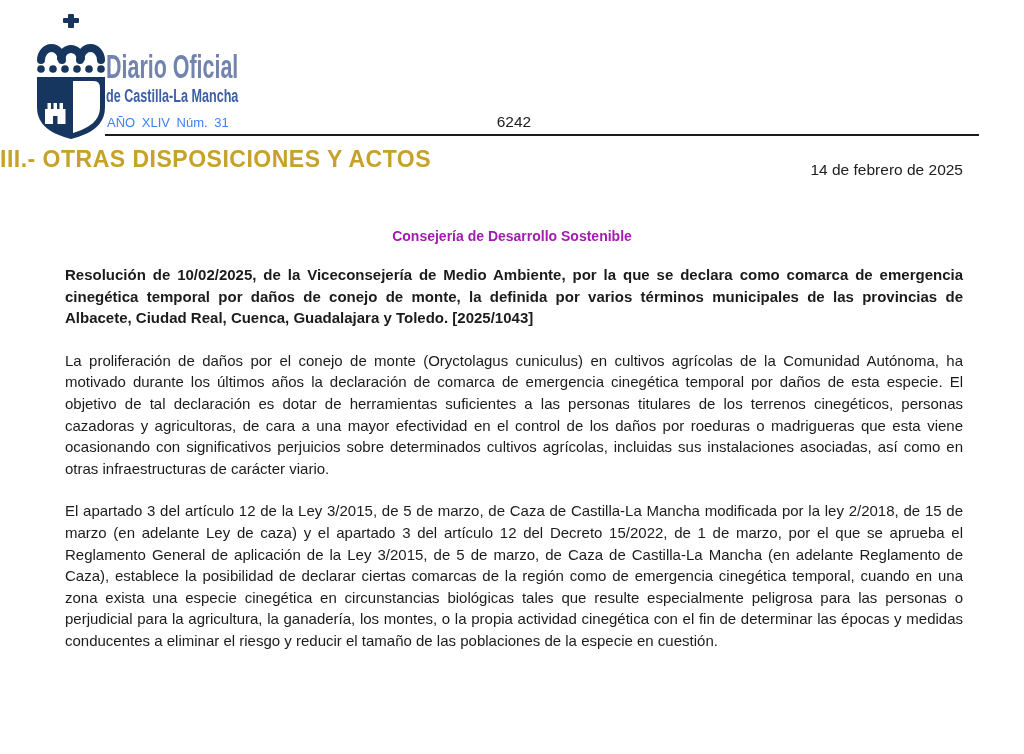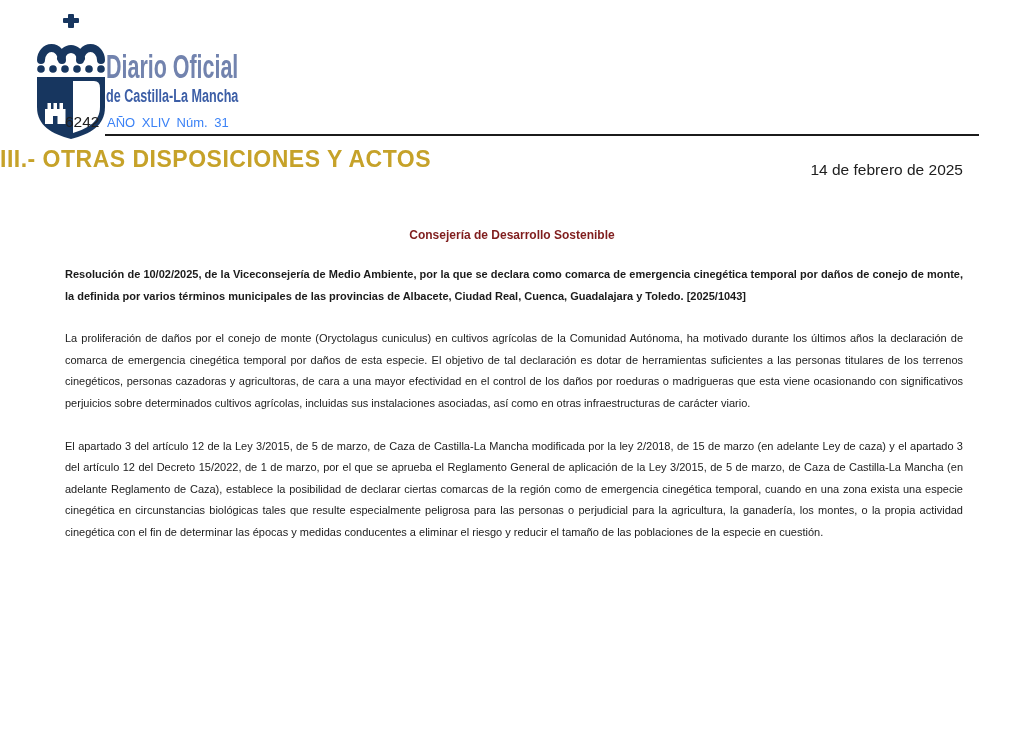--- a/index.html
+++ b/index.html
@@ -12,35 +12,35 @@
   .m-title{
     position:absolute;left:106px;top:50px;font-weight:bold;font-size:33px;line-height:1;
     color:#7283ae;white-space:nowrap;transform:scaleX(.65);transform-origin:0 0;
   }
   .m-sub{
     position:absolute;left:106px;top:87px;font-weight:bold;font-size:18px;line-height:1;
     color:#3c5ea6;white-space:nowrap;transform:scaleX(.70);transform-origin:0 0;
   }
   .m-edition{position:absolute;left:107px;top:115px;font-size:13px;color:#3b82f6;word-spacing:3px;}
   .m-date{position:absolute;left:65px;top:113px;width:898px;text-align:right;font-size:15.5px;color:#202020;margin-top:48px;}
-  .m-page{position:absolute;left:65px;top:113px;width:898px;text-align:left;font-size:15.5px;color:#202020;}
+  .m-page{position:absolute;left:65px;top:113px;width:898px;text-align:center;font-size:15.5px;color:#202020;}
   .m-rule{position:absolute;left:105px;top:134px;width:874px;height:2px;background:#1b1b1b;}
   
   .section-heading{
     position:absolute;left:0;top:146px;width:1024px;text-align:left;
     font-size:23px;font-weight:bold;color:#c6a229;letter-spacing:.5px;
   }
   .department{
     position:absolute;left:0;top:228px;width:1024px;text-align:center;
-    font-size:12px;font-weight:bold;color:#7f1d1d;
+    font-size:14px;font-weight:bold;color:#a21caf;
   }
   
   .article{
     position:absolute;left:65px;top:264px;width:898px;
-    font-size:11px;line-height:21.6px;text-align:justify;color:#1b1b1b;
+    font-size:15px;line-height:21.6px;text-align:justify;color:#1b1b1b;
   }
   .article p{margin:0 0 21px 0;}
   .art-title{font-weight:bold;}
 </style>
 </head>
 <body>
 
 <div class="page">
 
   <svg class="emblem" viewBox="0 0 76 126" aria-hidden="true">

